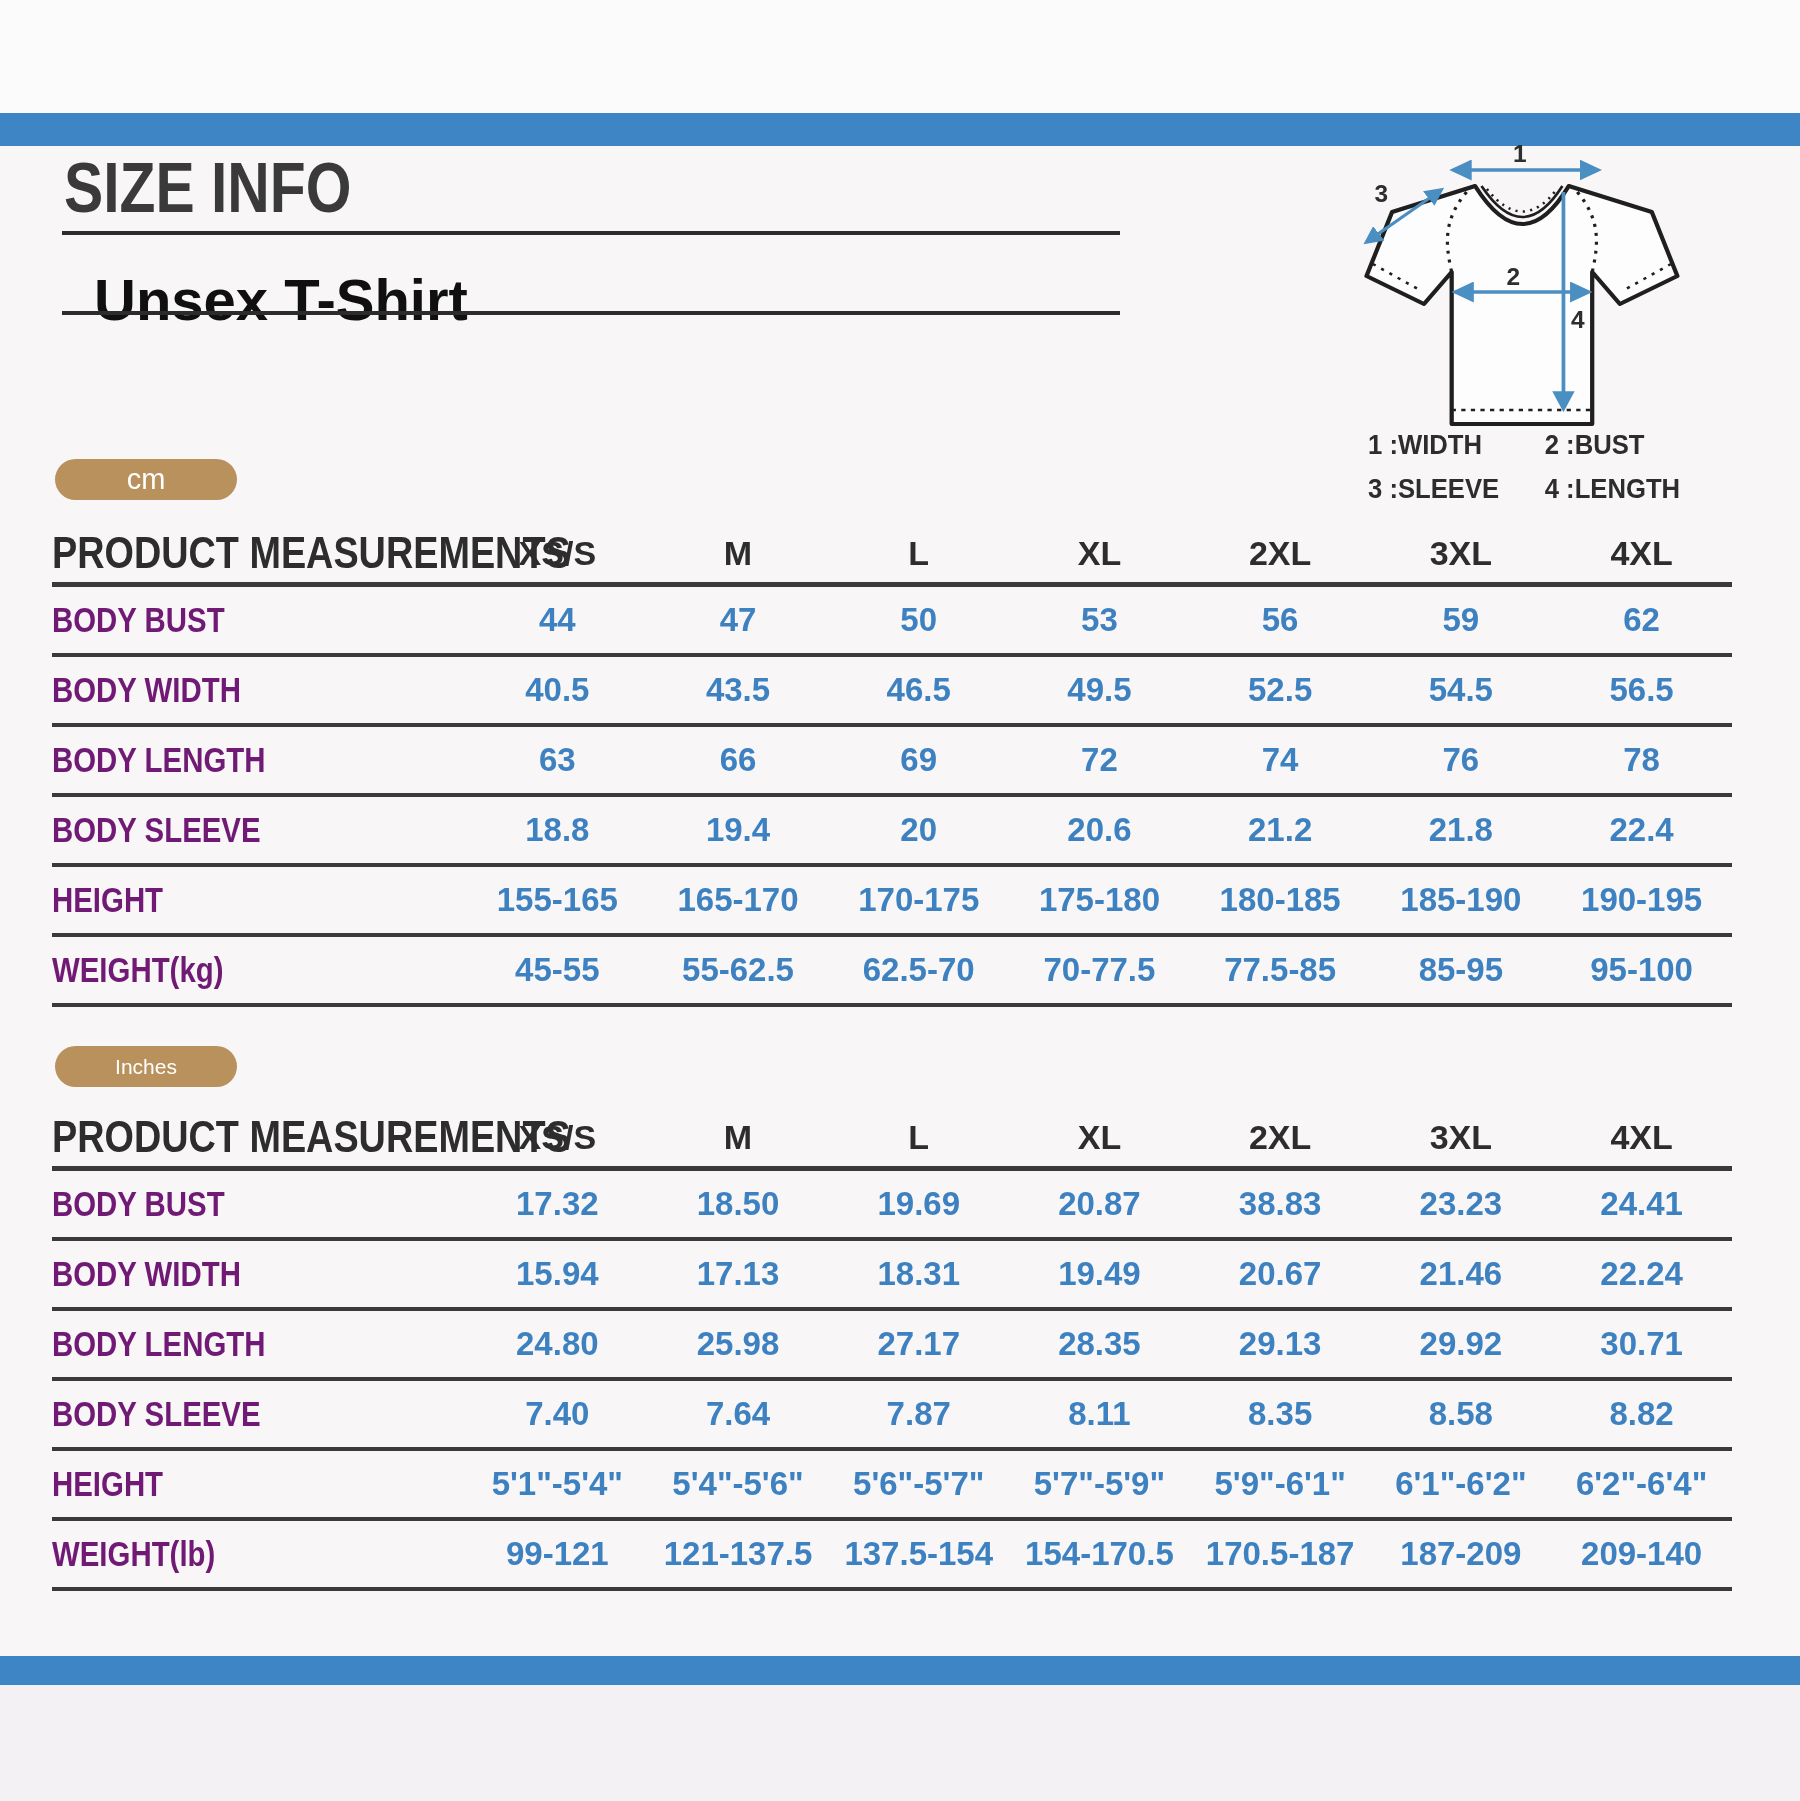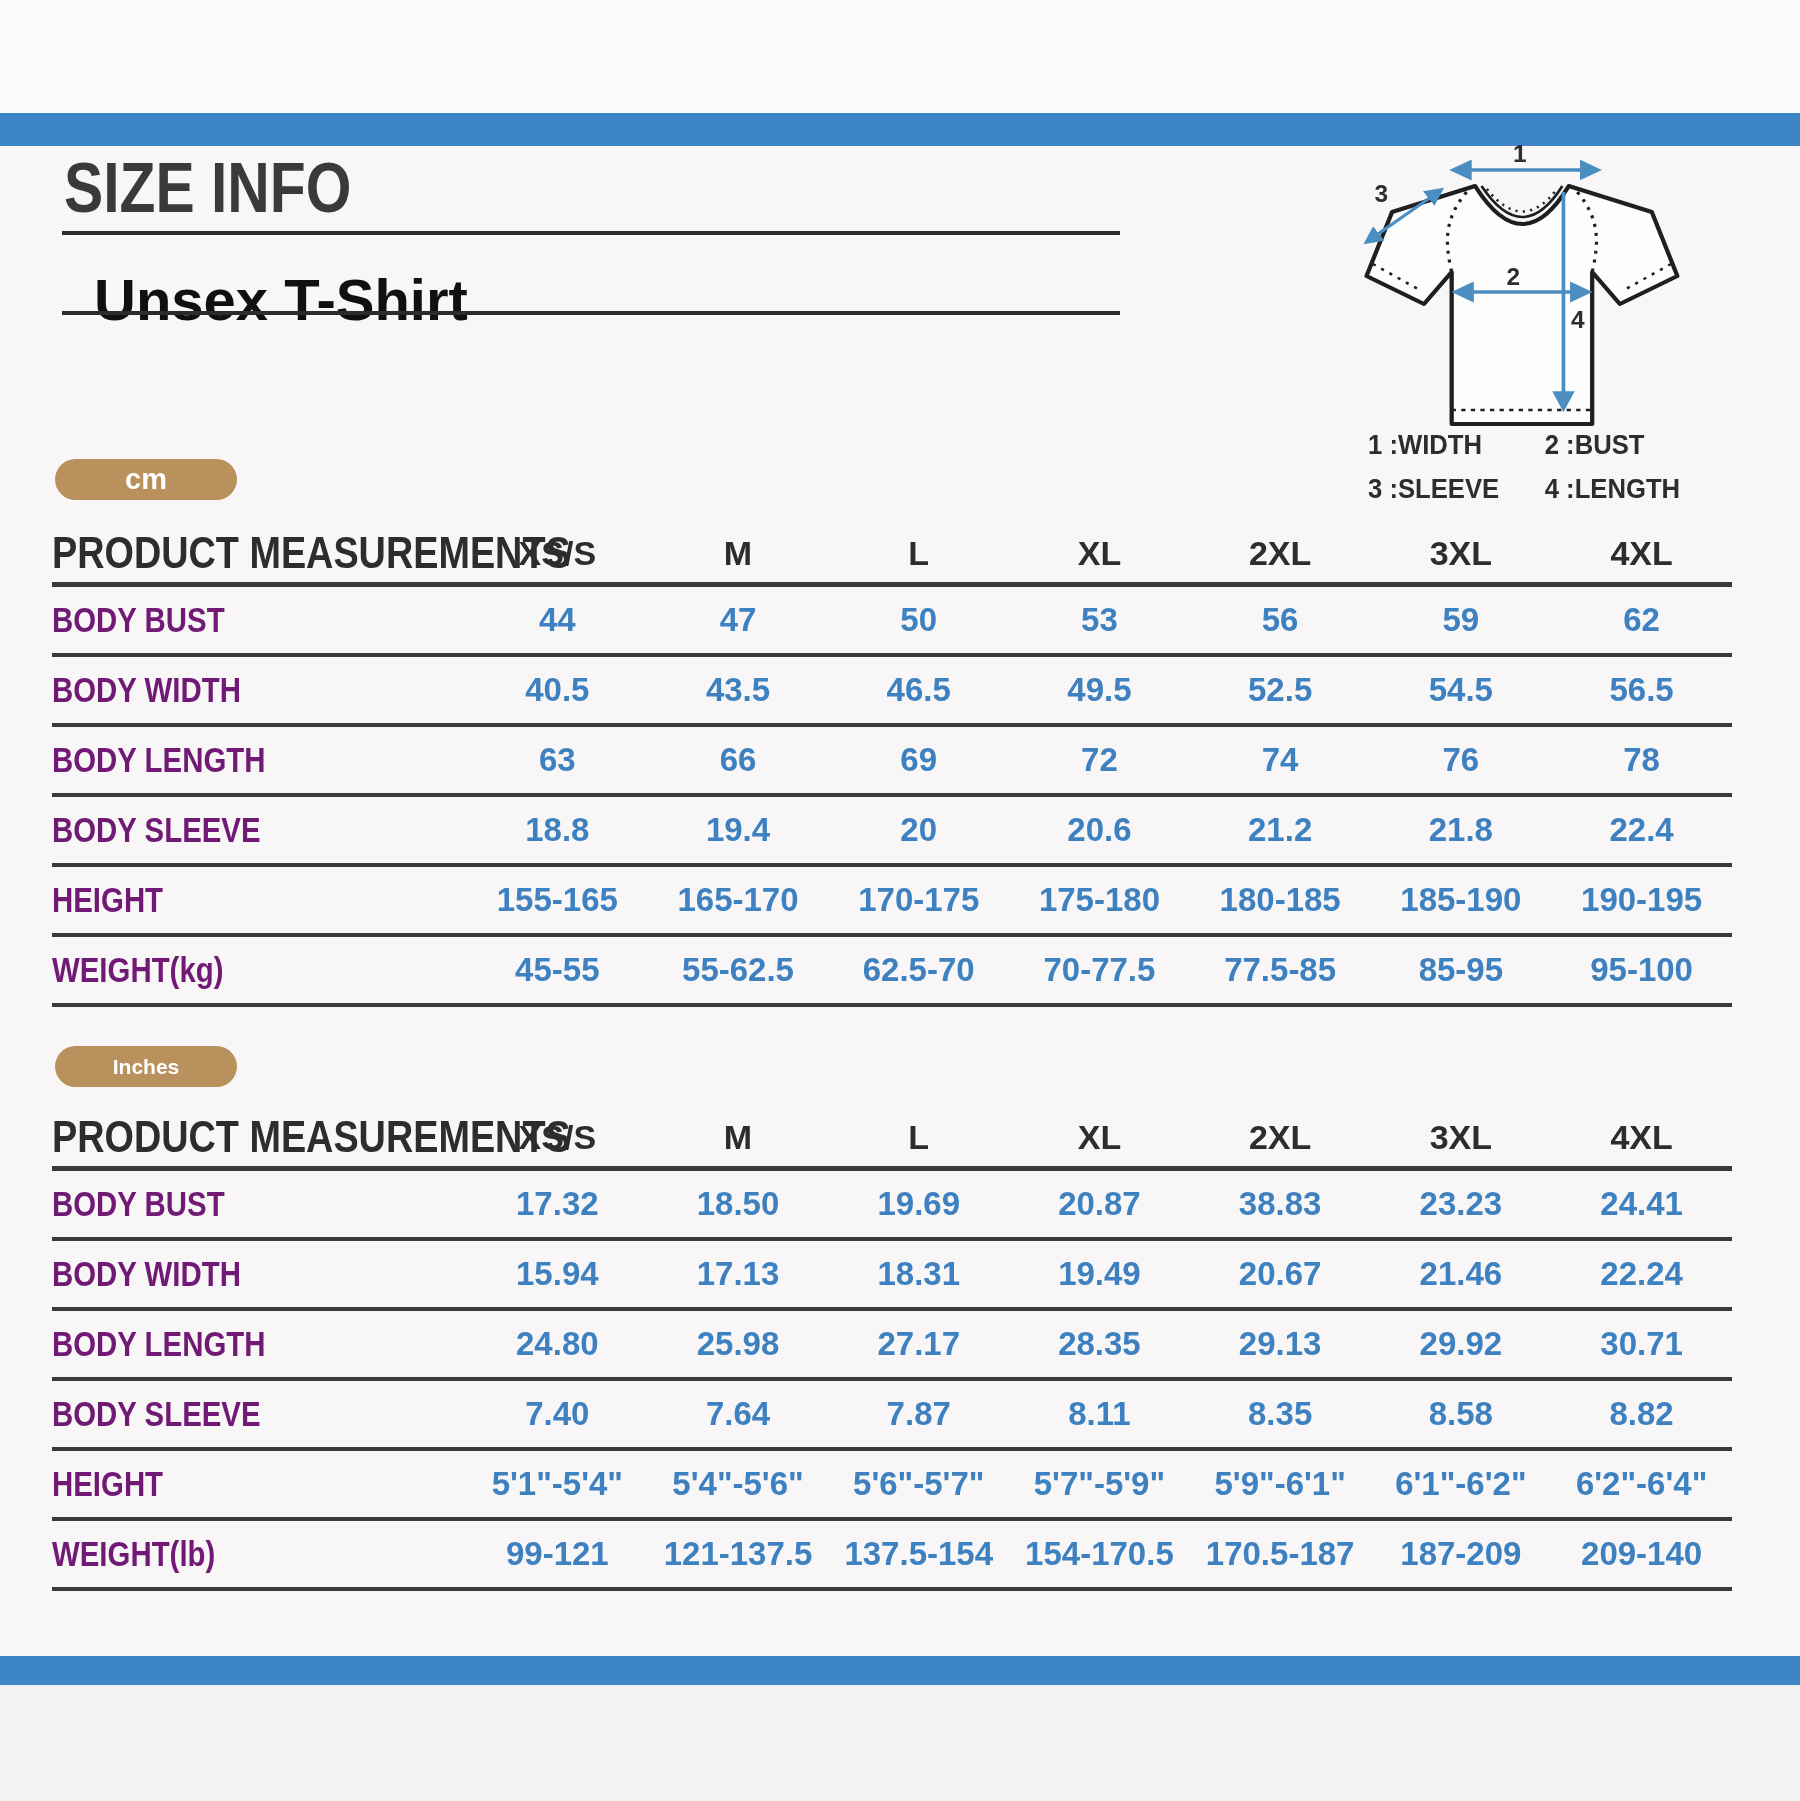--- a/index.html
+++ b/index.html
@@ -42,21 +42,21 @@
     display:grid;grid-template-columns:186px auto;row-gap:13px;
     font-size:27px;font-weight:700;color:#2d2d2d;
     transform:scaleX(.95);transform-origin:left top;white-space:nowrap;
   }
 
   
   .unit-badge{
     left:55px;width:182px;height:41px;border-radius:22px;
     background:#b9915d;color:#ffffff;
     display:flex;align-items:center;justify-content:center;
-    font-size:29px;font-weight:700;
+    font-size:29px;font-weight:400;
   }
   .badge-cm{top:459px;}
   .badge-inches{top:1046px;font-size:21px;}
 
   
   table.size-table{
     position:absolute;left:52px;width:1680px;
     border-collapse:collapse;table-layout:fixed;
   }
   .t-cm{top:524px;}

